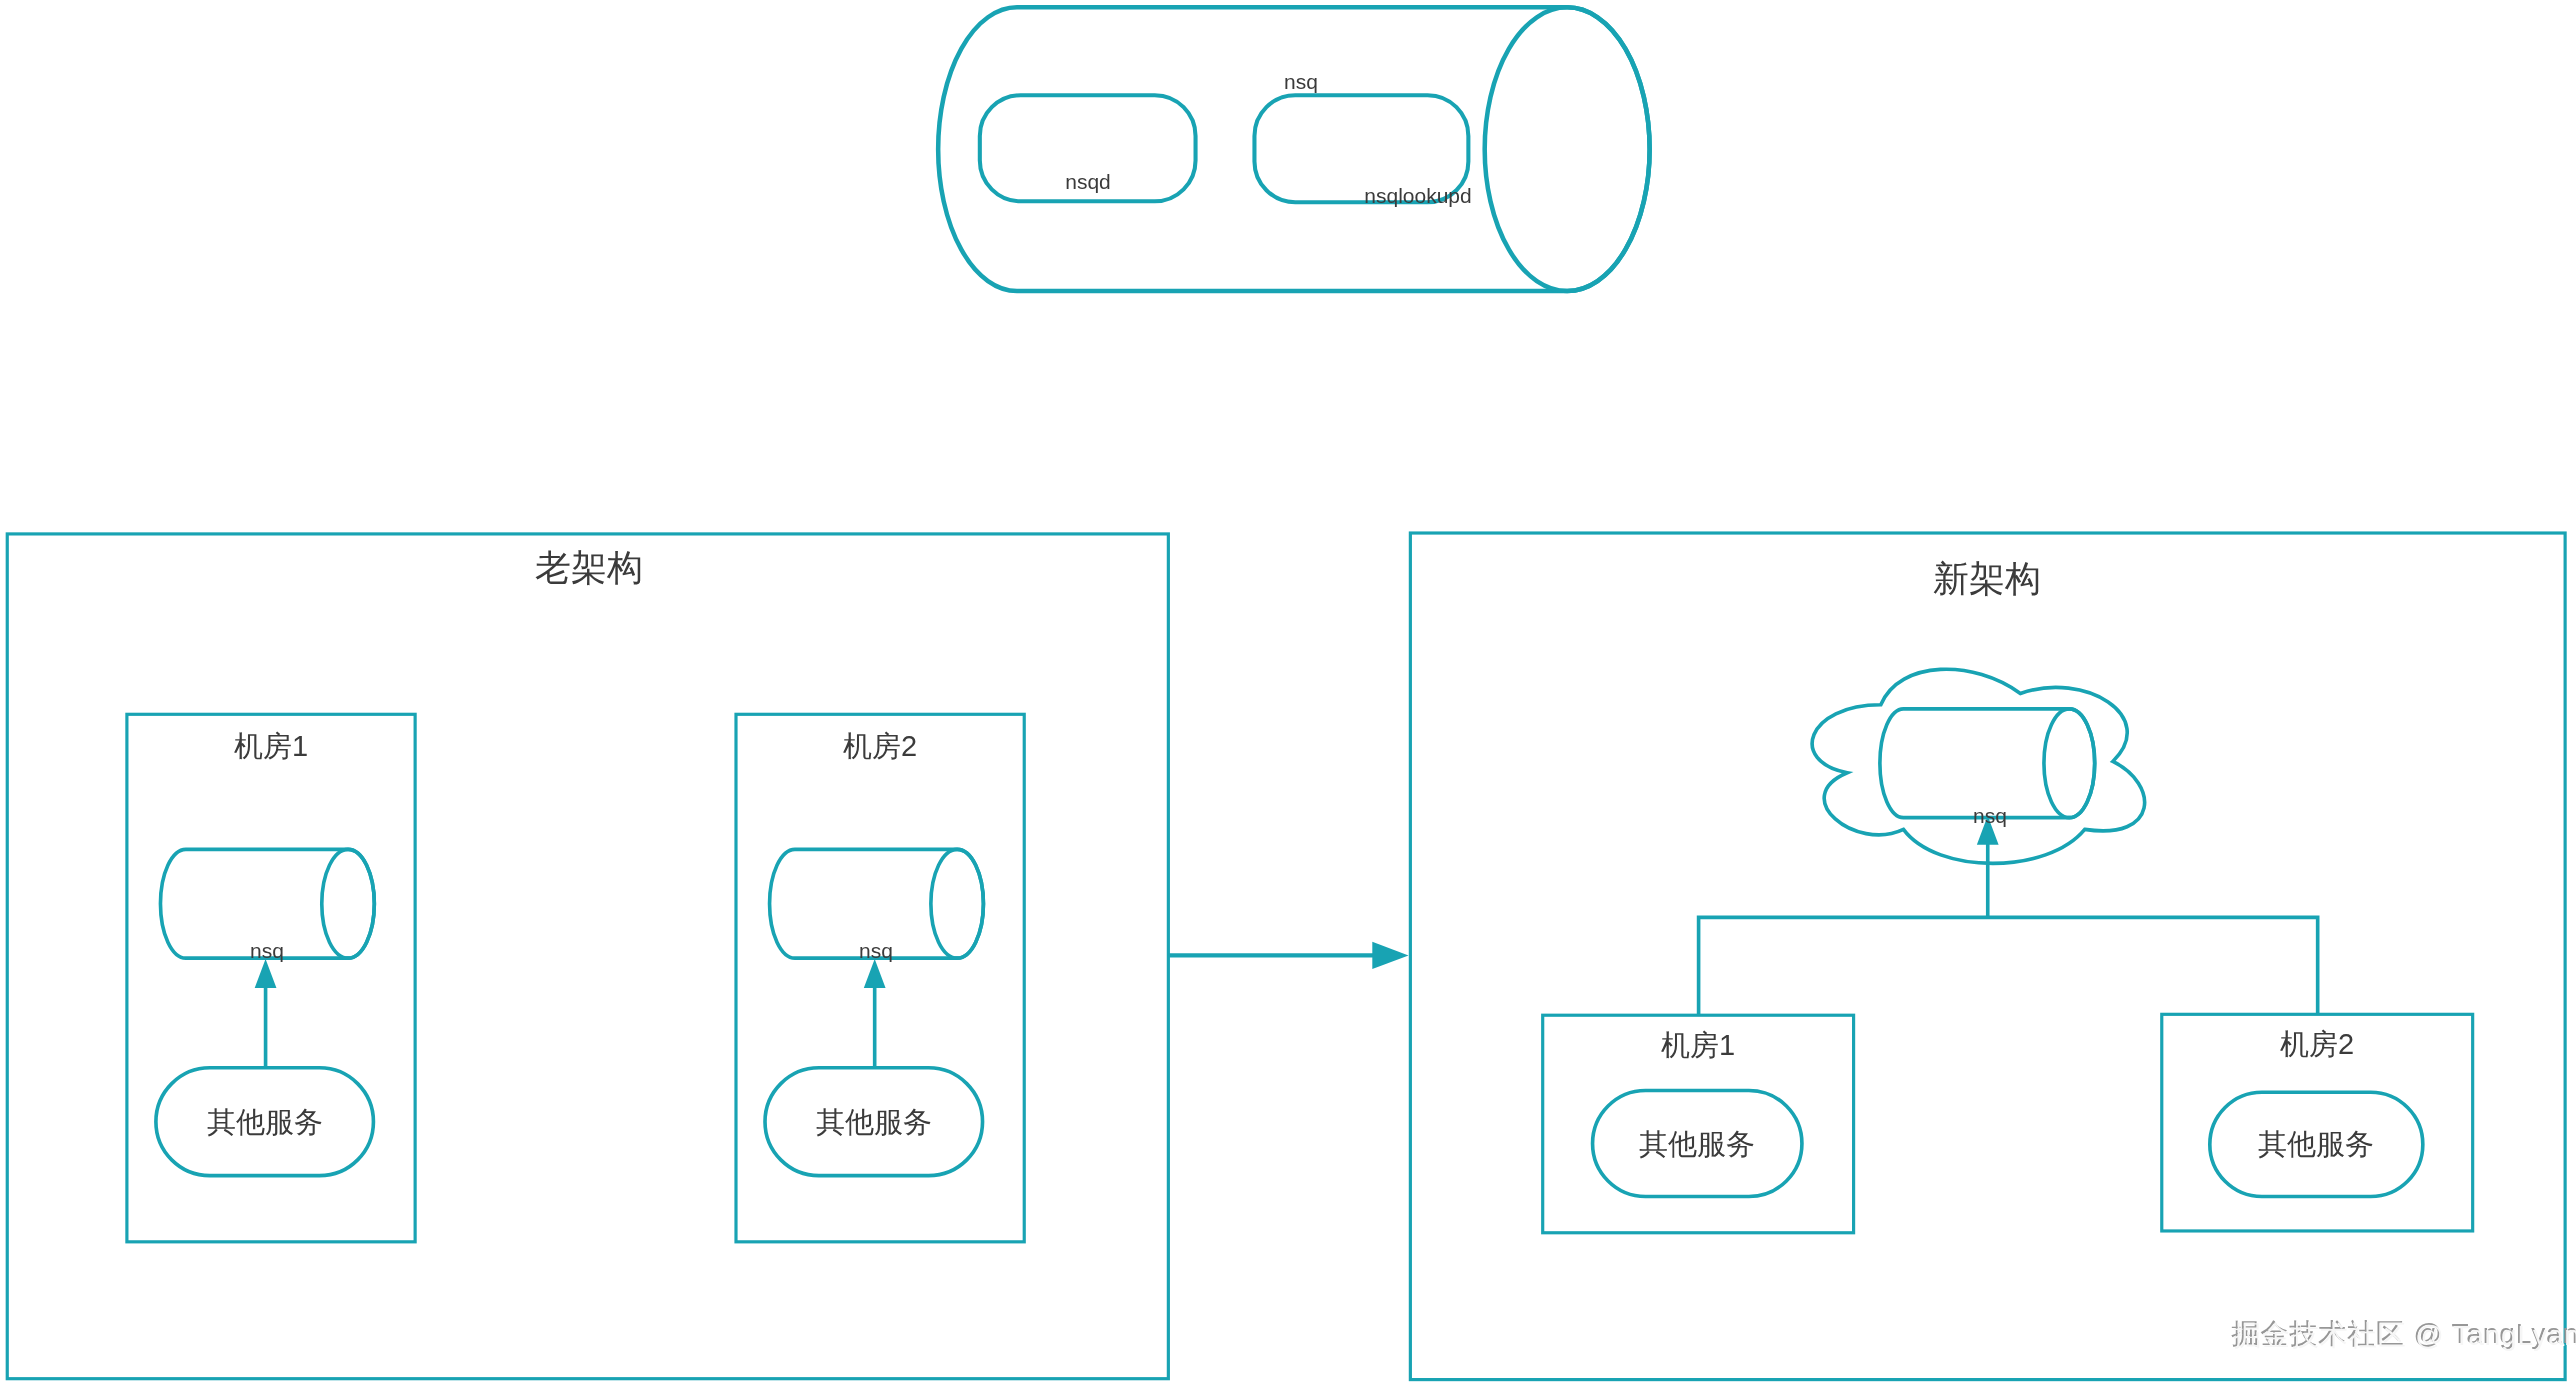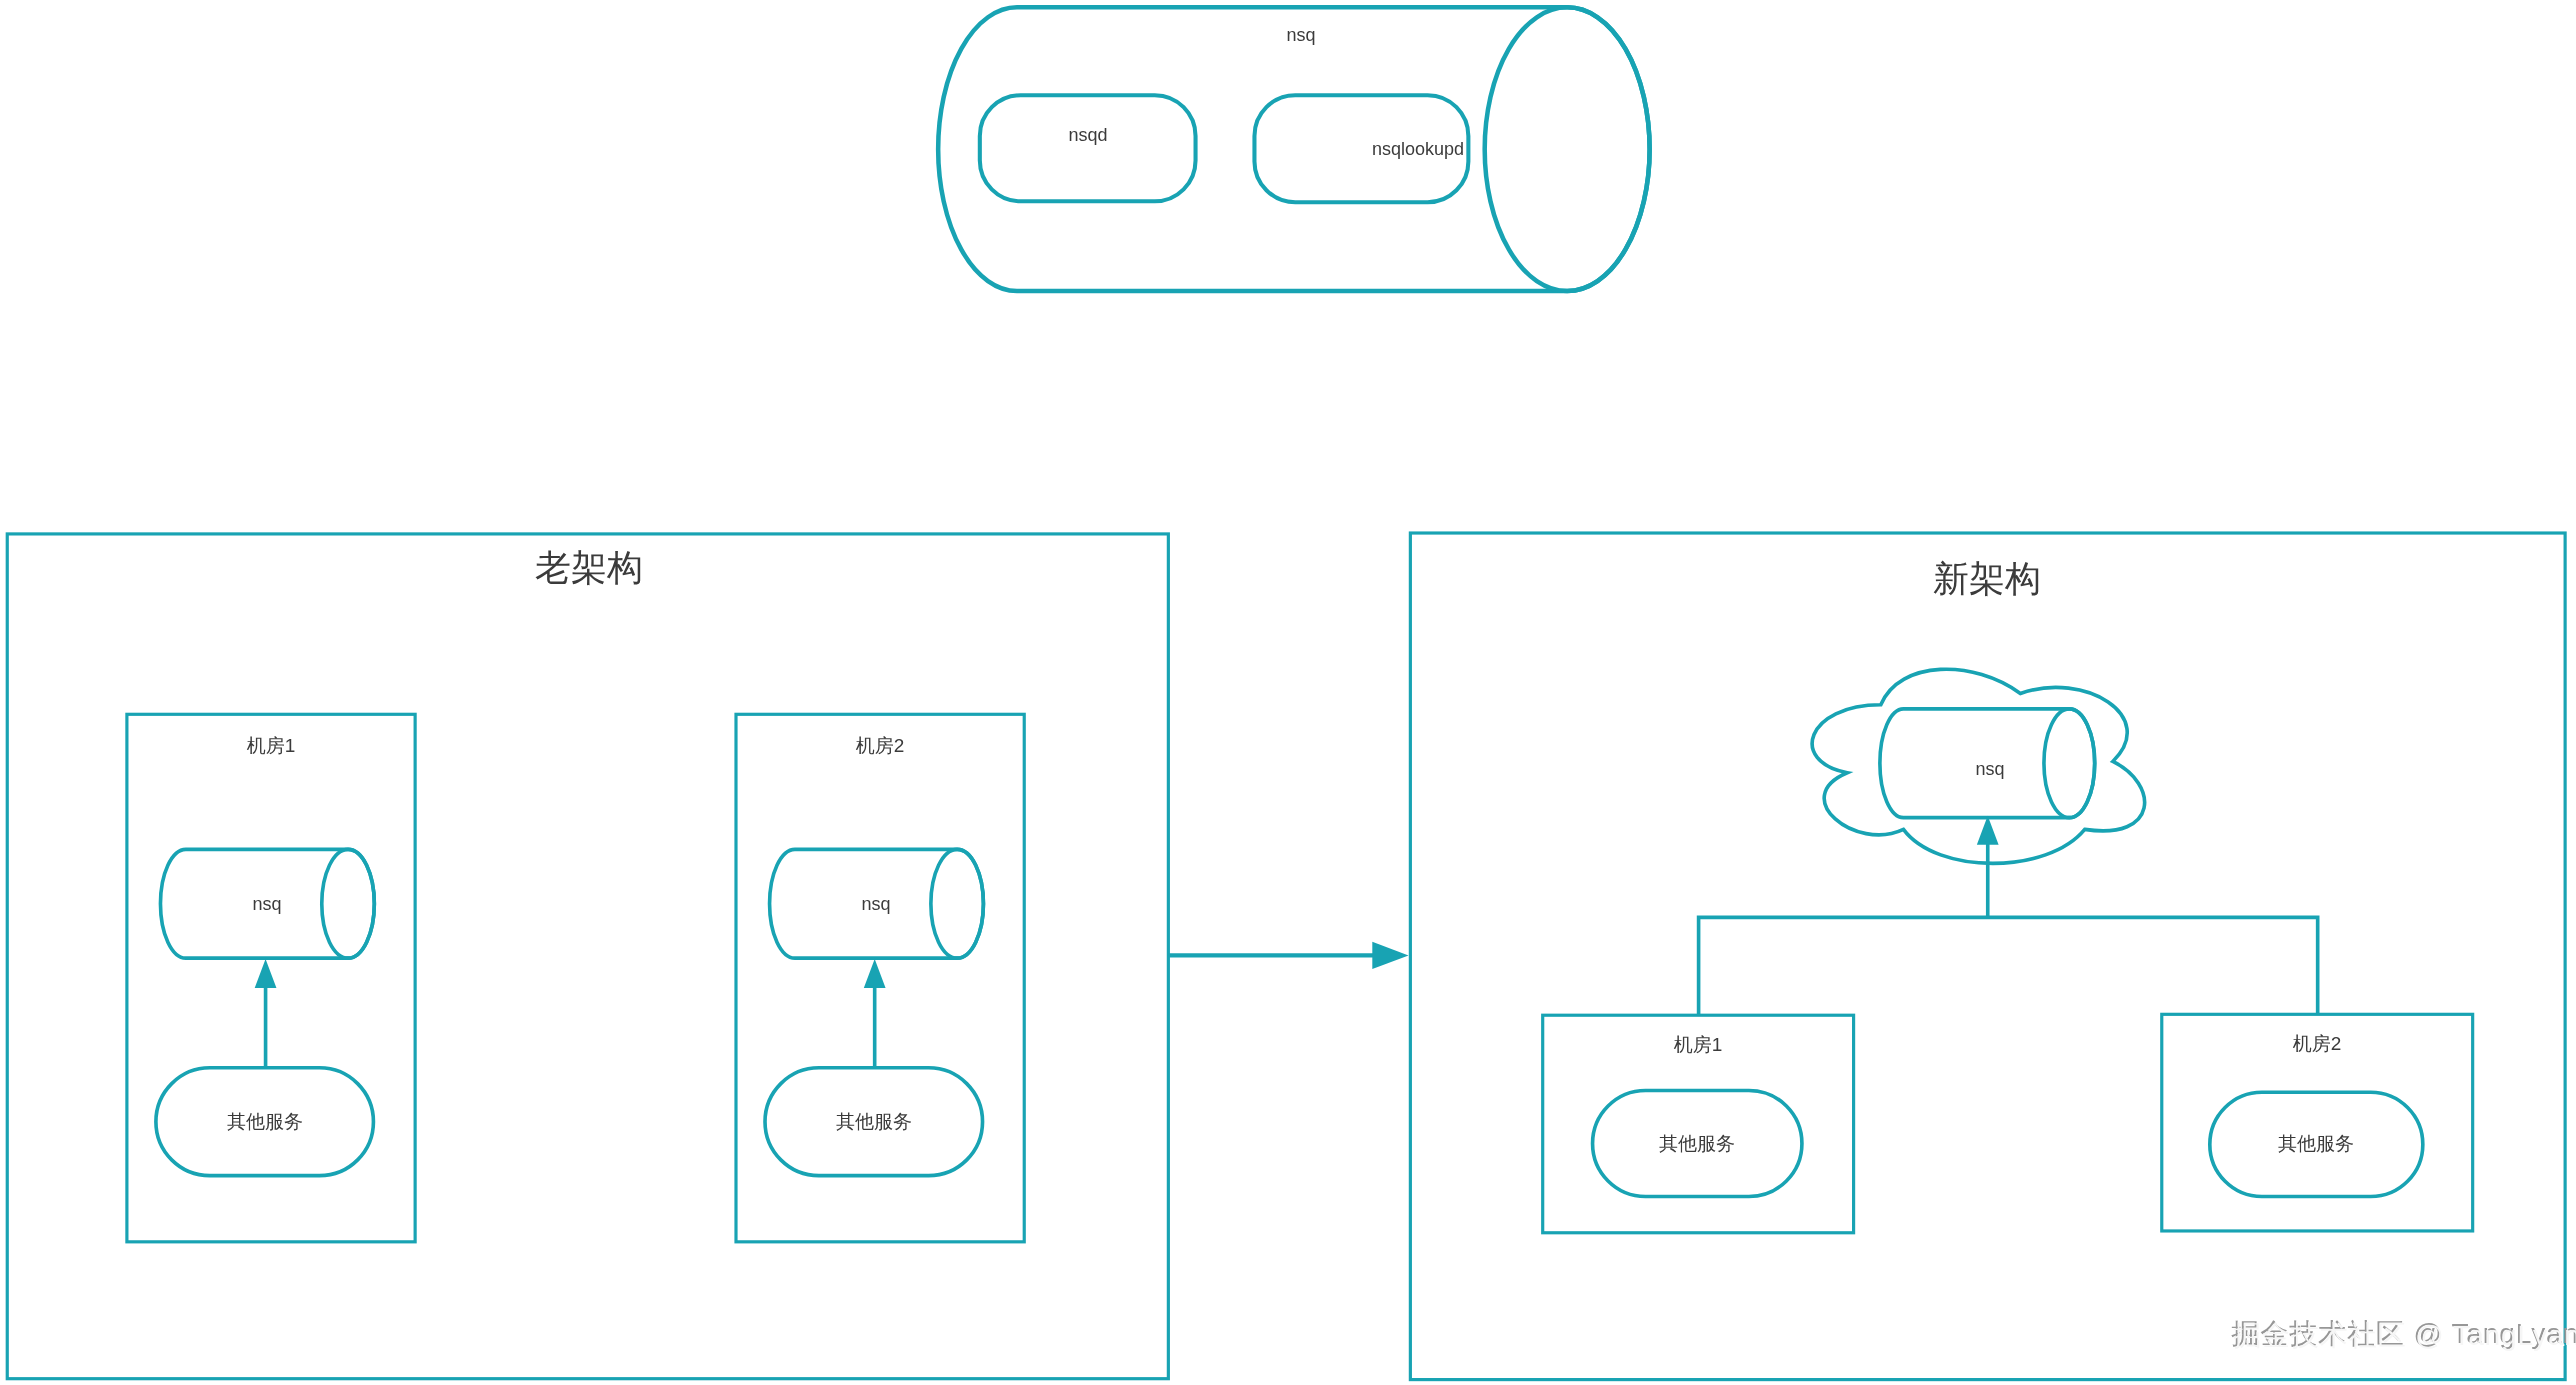--- a/index.html
+++ b/index.html
@@ -20,29 +20,30 @@
     left: 0;
     top: 0;
     width: 2576px;
     height: 1386px;
   }
   .lbl {
     position: absolute;
     transform: translate(-50%, -50%);
     color: #3b3b3b;
     white-space: nowrap;
-    font-size: 19px;
+    font-size: 29px;
     line-height: 1.2;
     text-align: center;
   }
   .lbl.title {
     font-size: 36px;
   }
   .lbl.small {
-    font-size: 18px;
+    font-size: 21px;
+    margin-top: 46px;
   }
   .lbl.watermark {
     font-size: 28px;
     color: #f6f6f6;
     text-shadow: -1.8px -1.8px 0 #979797, 0.9px 0.9px 0 #ffffff;
     letter-spacing: 0.9px;
   }
 </style>
 </head>
 <body>

